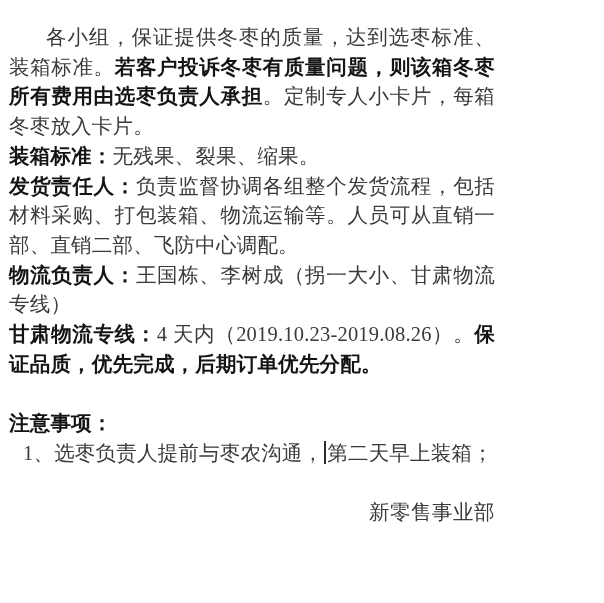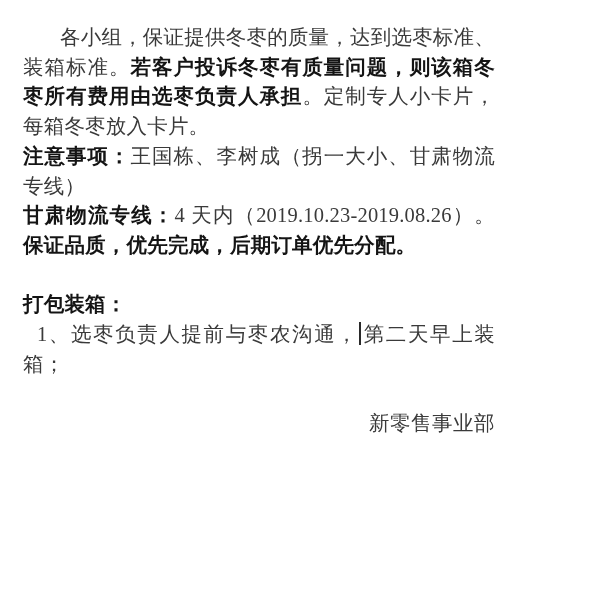--- a/index.html
+++ b/index.html
@@ -11,21 +11,21 @@
     width: 604px;
     height: 603px;
     overflow: hidden;
     font-family: "Liberation Serif", "DejaVu Serif", serif;
   }
   .page {
     box-sizing: border-box;
     width: 520px;
     height: 603px;
     background: var(--page-bg, #ffffff);
-    padding: 23px 25px 0 23px;
+    padding: 23px 25px 0 9px;
   }
   .doc-body {
     width: 100%;
   }
   .para {
     margin: 0;
     font-size: 20.5px;
     line-height: 29.7px;
     color: var(--text-color, #3a3a3a);
     text-align: justify;
@@ -51,21 +51,23 @@
     vertical-align: -4px;
     margin: 0 1px;
   }
 </style>
 </head>
 <body>
 
 <div class="page">
   <div class="doc-body">
       <p class="para indent"><span>各小组，保证提供冬枣的质量，达到选枣标准、装箱标准。</span><span class="bold">若客户投诉冬枣有质量问题，则该箱冬枣所有费用由选枣负责人承担</span><span>。定制专人小卡片，每箱冬枣放入卡片。</span></p>
-      <p class="para"><span class="bold">注意事项：</span><span>王国栋、李树成（拐一大小、甘肃物流专线）</span></p>
+      <p class="para"><span class="bold">装箱标准：</span><span>无残果、裂果、缩果。</span></p>
+      <p class="para"><span class="bold">发货责任人：</span><span>负责监督协调各组整个发货流程，包括材料采购、打包装箱、物流运输等。人员可从直销一部、直销二部、飞防中心调配。</span></p>
+      <p class="para"><span class="bold">物流负责人：</span><span>王国栋、李树成（拐一大小、甘肃物流专线）</span></p>
       <p class="para"><span class="bold">甘肃物流专线：</span><span>4 天内（2019.10.23-2019.08.26）。</span><span class="bold">保证品质，优先完成，后期订单优先分配。</span></p>
       <p class="para blank">&nbsp;</p>
-      <p class="para"><span class="bold">打包装箱：</span></p>
+      <p class="para"><span class="bold">注意事项：</span></p>
       <p class="para item-indent"><span>1、选枣负责人提前与枣农沟通，</span><span class="caret"></span><span>第二天早上装箱；</span></p>
       <p class="para blank">&nbsp;</p>
       <p class="para right"><span>新零售事业部</span></p>
     </div>
 </div>
 
 </body></html>

